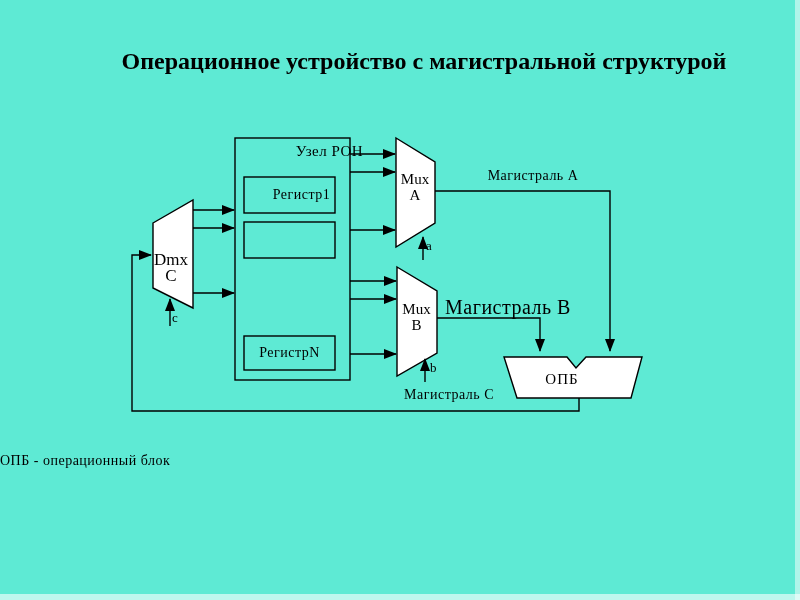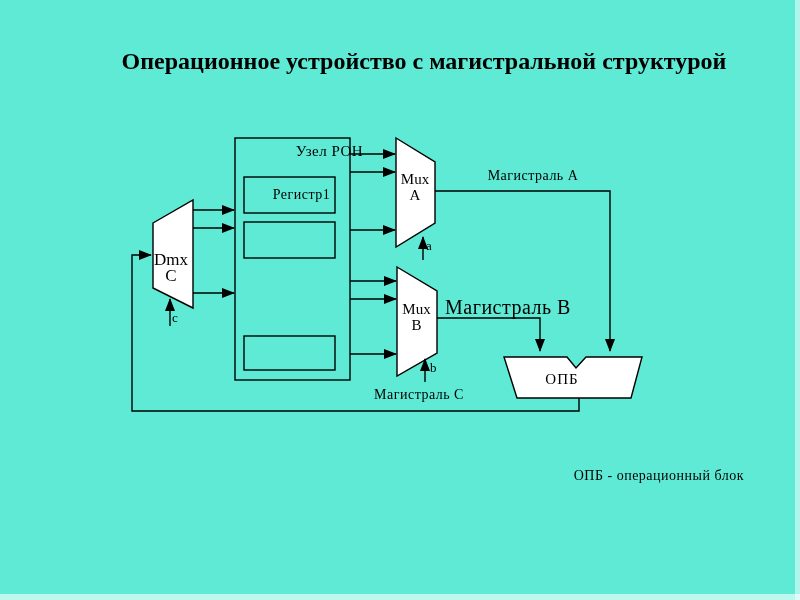--- a/index.html
+++ b/index.html
@@ -34,26 +34,26 @@
   .uzel-lbl   { left: 235px; top: 143px; width: 101px; font-size: 15px; text-align: center; letter-spacing: 0.5px; padding-left: 44px; }
   .reg1-lbl   { left: 244px; top: 177px; width: 91px; height: 36px; margin-left: 12px; }
   .reg2-lbl   { left: 244px; top: 222px; width: 91px; height: 36px; }
   .regN-lbl   { left: 244px; top: 336px; width: 91px; height: 34px; }
   .dmx-lbl    { left: 150px; top: 236px; width: 42px; font-size: 17px; line-height: 16px; text-align: center; margin-top: 16px; }
   .muxA-lbl   { left: 395px; top: 171px; width: 40px; font-size: 15px; line-height: 16px; text-align: center; }
   .muxB-lbl   { left: 396px; top: 301px; width: 41px; font-size: 15px; line-height: 16px; text-align: center; }
   .opb-lbl    { left: 522px; top: 371px; width: 80px; font-size: 15px; text-align: center; letter-spacing: 1px; }
   .busA-lbl   { left: 458px; top: 168px; width: 150px; font-size: 14px; text-align: center; letter-spacing: 0.5px; }
   .busB-lbl   { left: 433px; top: 296px; width: 150px; font-size: 20px; text-align: center; letter-spacing: 0.5px; }
-  .busC-lbl   { left: 344px; top: 387px; width: 150px; font-size: 14px; text-align: center; letter-spacing: 0.5px; }
+  .busC-lbl   { left: 344px; top: 387px; width: 150px; font-size: 14px; text-align: right; letter-spacing: 0.5px; }
   .ctrlA-lbl  { left: 426px; top: 239px; font-size: 13px; }
   .ctrlB-lbl  { left: 430px; top: 361px; font-size: 13px; }
   .ctrlC-lbl  { left: 172px; top: 311px; font-size: 13px; }
   .caption1   { left: 0px; top: 421px; width: 740px; font-size: 15px; text-align: center; letter-spacing: 0.5px; }
-  .caption2   { left: 0px; top: 468px; width: 744px; font-size: 14px; text-align: right; letter-spacing: 0.5px; }
+  .caption2   { left: 0px; top: 453px; width: 744px; font-size: 14px; text-align: left; letter-spacing: 0.5px; }
 </style>
 </head>
 <body>
 
 <div class="slide">
 
   <div class="title">Операционное устройство с магистральной структурой</div>
 
   <svg class="diagram-svg" width="800" height="600" viewBox="0 0 800 600">
     <defs>
@@ -93,20 +93,21 @@
 
     <polyline points="579,398 579,411 132,411 132,255 151,255" fill="none" stroke="#000" stroke-width="1.4" marker-end="url(#arrow)"></polyline>
 
     <line x1="423" y1="260" x2="423" y2="237" stroke="#000" stroke-width="1.4" marker-end="url(#arrow)"></line>
     <line x1="425" y1="382" x2="425" y2="359" stroke="#000" stroke-width="1.4" marker-end="url(#arrow)"></line>
     <line x1="170" y1="326" x2="170" y2="299" stroke="#000" stroke-width="1.4" marker-end="url(#arrow)"></line>
   </svg>
 
   <div class="lbl uzel-lbl">Узел РОН</div>
   <div class="box-lbl reg1-lbl">Регистр1</div>
+  <div class="box-lbl regN-lbl">РегистрN</div>
 
   <div class="lbl dmx-lbl">
     <div>Dmx</div>
     <div>C</div>
   </div>
 
   <div class="lbl muxA-lbl">
     <div>Mux</div>
     <div>A</div>
   </div>

